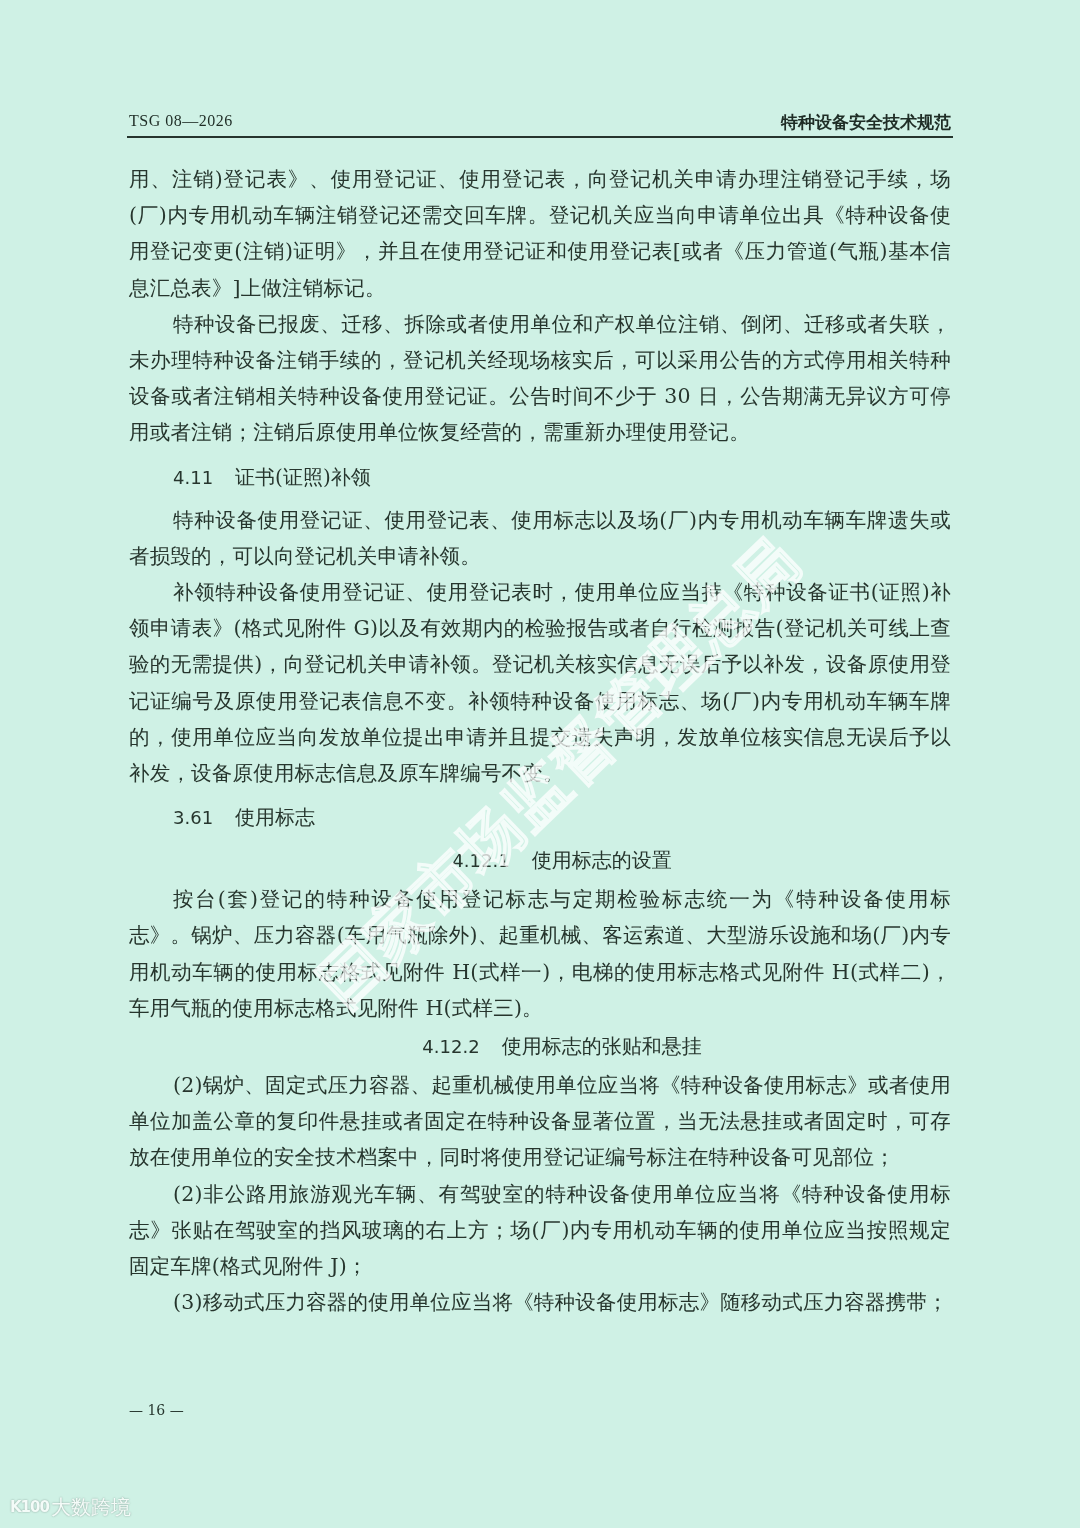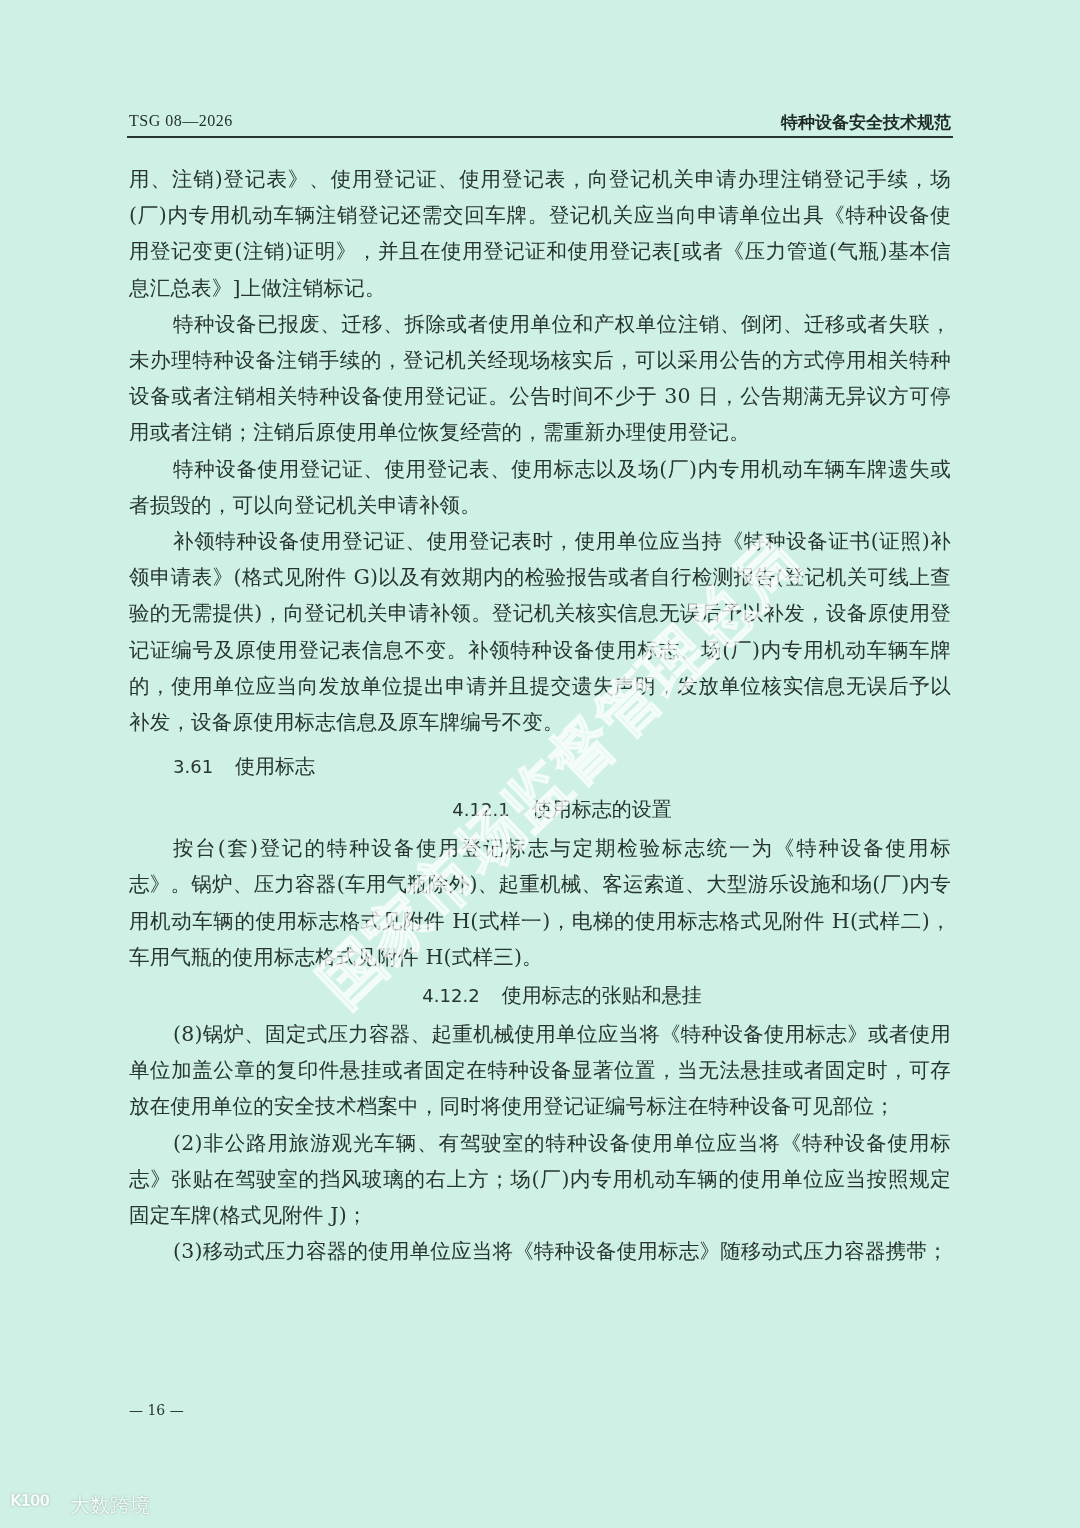--- a/index.html
+++ b/index.html
@@ -38,54 +38,57 @@
     position: absolute; left: 240px; top: 730px; width: 640px; text-align: center;
     transform: rotate(-44deg); transform-origin: center;
     font-family: "DejaVu Sans", "Liberation Sans", sans-serif;
     font-size: 62px; font-weight: bold; letter-spacing: 2px;
     color: transparent;
     -webkit-text-stroke: 1.5px rgba(255,255,255,0.75);
     pointer-events: none; white-space: nowrap;
   }
   .brand {
     position: absolute; left: 10px; top: 1492px; height: 30px;
-    display: flex; align-items: flex-start; gap: 21px;
+    display: flex; align-items: center; gap: 2px;
     font-family: "DejaVu Sans", "Liberation Sans", sans-serif;
     color: #f4fbf8; font-size: 20px;
     text-shadow: 0 0 2px rgba(0,0,0,0.35);
   }
   .brand .logo { font-size: 15px; font-weight: bold; letter-spacing: -1px; }
 </style>
 </head>
 <body>
 
 <div class="page-header">
   <span class="code">TSG 08—2026</span>
   <span class="title">特种设备安全技术规范</span>
 </div>
 
 <div class="content">
   <p class="p">用、注销)登记表》、使用登记证、使用登记表，向登记机关申请办理注销登记手续，场(厂)内专用机动车辆注销登记还需交回车牌。登记机关应当向申请单位出具《特种设备使用登记变更(注销)证明》，并且在使用登记证和使用登记表[或者《压力管道(气瓶)基本信息汇总表》]上做注销标记。</p>
   <p class="p indent">特种设备已报废、迁移、拆除或者使用单位和产权单位注销、倒闭、迁移或者失联，未办理特种设备注销手续的，登记机关经现场核实后，可以采用公告的方式停用相关特种设备或者注销相关特种设备使用登记证。公告时间不少于 30 日，公告期满无异议方可停用或者注销；注销后原使用单位恢复经营的，需重新办理使用登记。</p>
 
+  <div class="h">
+    <span class="num">4.11</span><span>证书(证照)补领</span>
+  </div>
   <p class="p indent">特种设备使用登记证、使用登记表、使用标志以及场(厂)内专用机动车辆车牌遗失或者损毁的，可以向登记机关申请补领。</p>
   <p class="p indent">补领特种设备使用登记证、使用登记表时，使用单位应当持《特种设备证书(证照)补领申请表》(格式见附件 G)以及有效期内的检验报告或者自行检测报告(登记机关可线上查验的无需提供)，向登记机关申请补领。登记机关核实信息无误后予以补发，设备原使用登记证编号及原使用登记表信息不变。补领特种设备使用标志、场(厂)内专用机动车辆车牌的，使用单位应当向发放单位提出申请并且提交遗失声明，发放单位核实信息无误后予以补发，设备原使用标志信息及原车牌编号不变。</p>
 
   <div class="h">
     <span class="num">3.61</span><span>使用标志</span>
   </div>
   <div class="h tight">
     <span class="num">4.12.1</span><span>使用标志的设置</span>
   </div>
   <p class="p indent">按台(套)登记的特种设备使用登记标志与定期检验标志统一为《特种设备使用标志》。锅炉、压力容器(车用气瓶除外)、起重机械、客运索道、大型游乐设施和场(厂)内专用机动车辆的使用标志格式见附件 H(式样一)，电梯的使用标志格式见附件 H(式样二)，车用气瓶的使用标志格式见附件 H(式样三)。</p>
 
   <div class="h tight">
     <span class="num">4.12.2</span><span>使用标志的张贴和悬挂</span>
   </div>
-  <p class="p indent">(8)锅炉、固定式压力容器、起重机械使用单位应当将《特种设备使用标志》或者使用单位加盖公章的复印件悬挂或者固定在特种设备显著位置，当无法悬挂或者固定时，可存放在使用单位的安全技术档案中，同时将使用登记证编号标注在特种设备可见部位；</p>
+  <p class="p indent">(2)锅炉、固定式压力容器、起重机械使用单位应当将《特种设备使用标志》或者使用单位加盖公章的复印件悬挂或者固定在特种设备显著位置，当无法悬挂或者固定时，可存放在使用单位的安全技术档案中，同时将使用登记证编号标注在特种设备可见部位；</p>
   <p class="p indent">(2)非公路用旅游观光车辆、有驾驶室的特种设备使用单位应当将《特种设备使用标志》张贴在驾驶室的挡风玻璃的右上方；场(厂)内专用机动车辆的使用单位应当按照规定固定车牌(格式见附件 J)；</p>
   <p class="p indent">(3)移动式压力容器的使用单位应当将《特种设备使用标志》随移动式压力容器携带；</p>
 </div>
 
 <div class="page-number">— 16 —</div>
 
 <div class="watermark">国家市场监督管理总局</div>
 
 <div class="brand">
   <span class="logo">K100</span>

